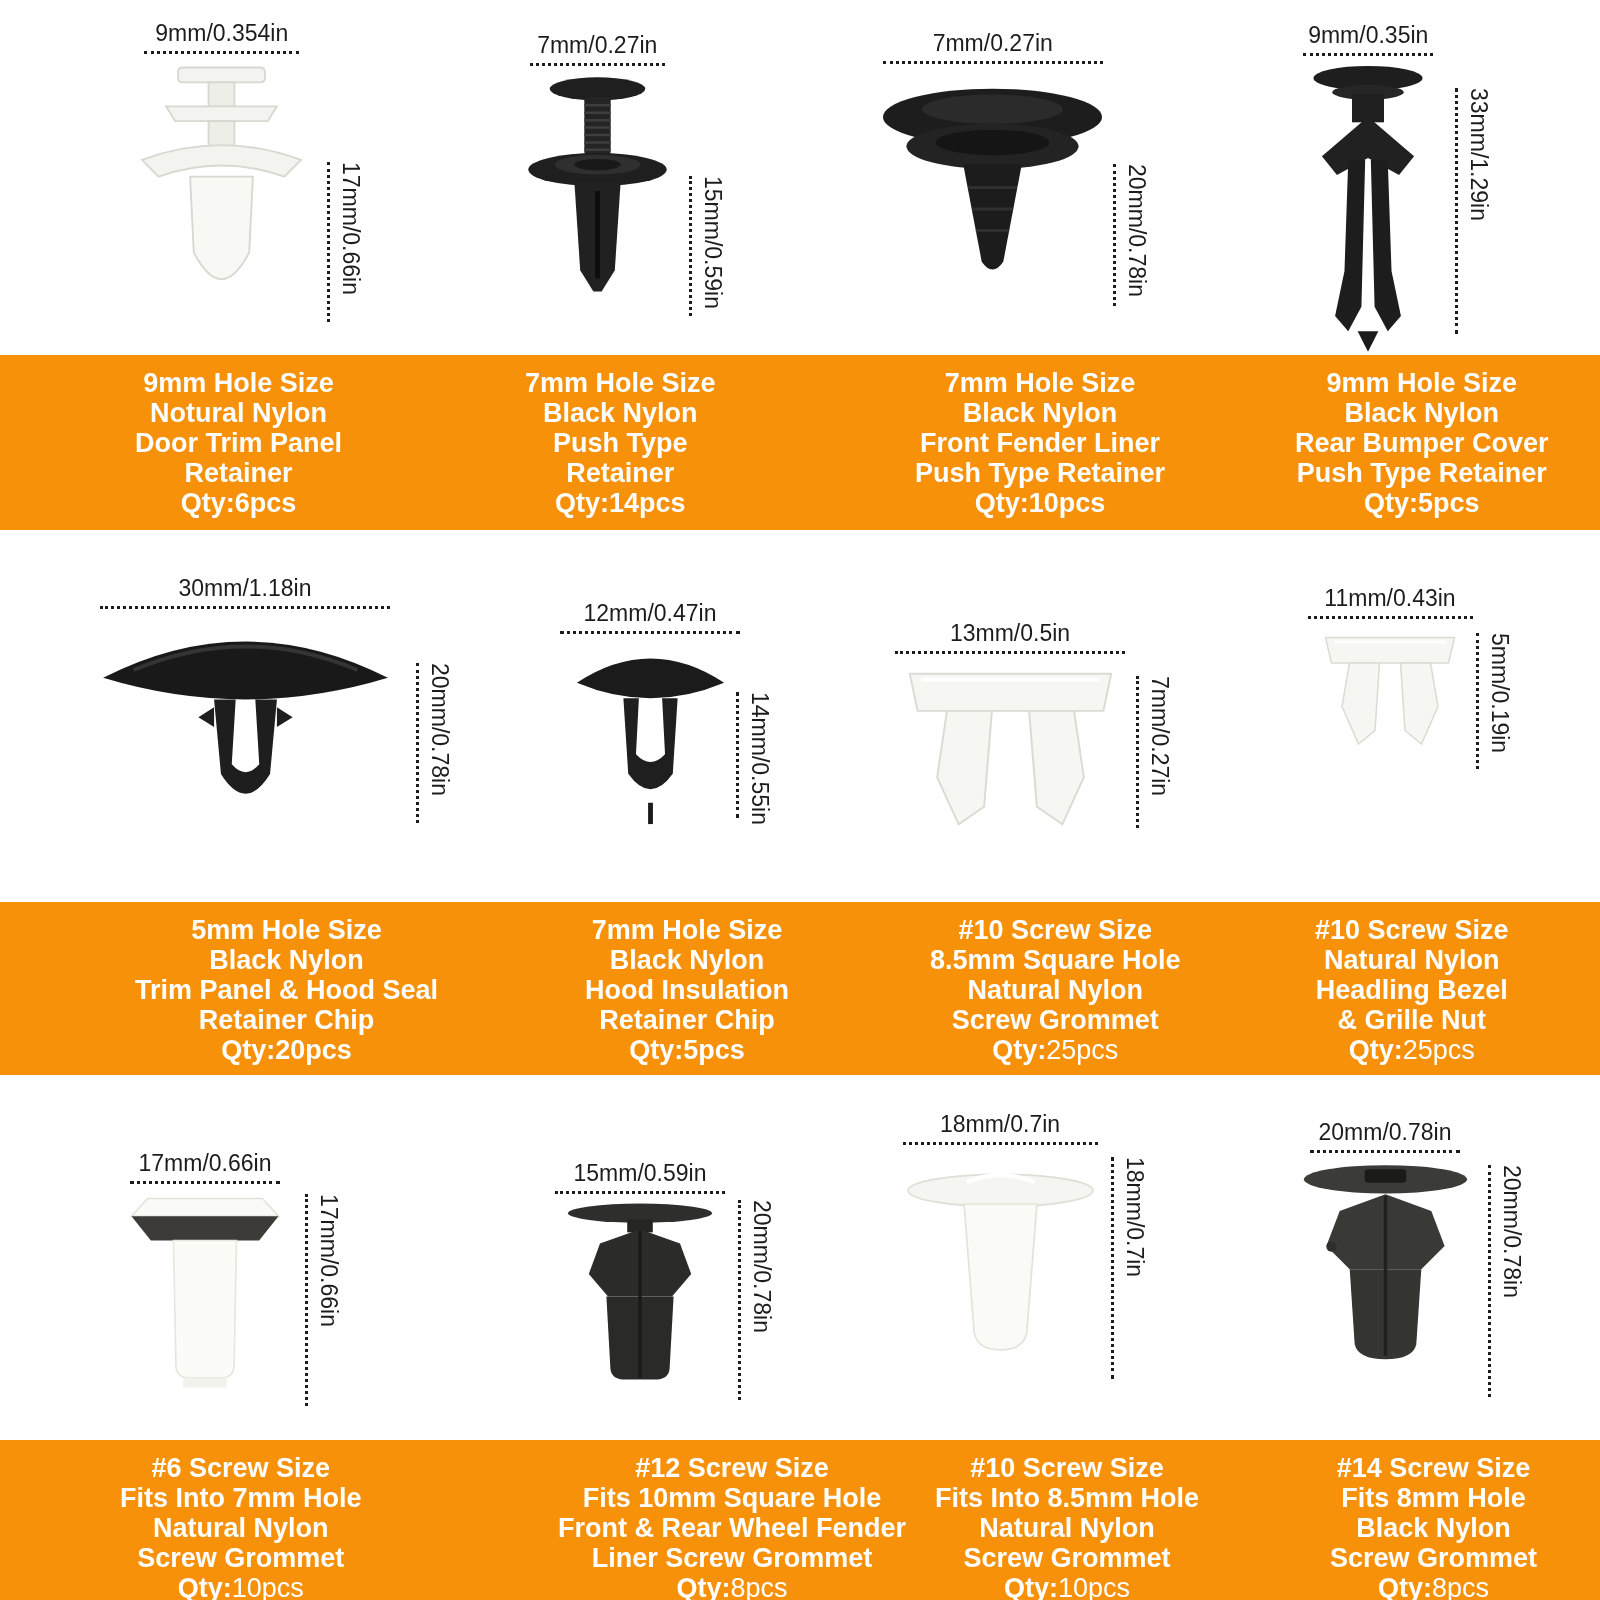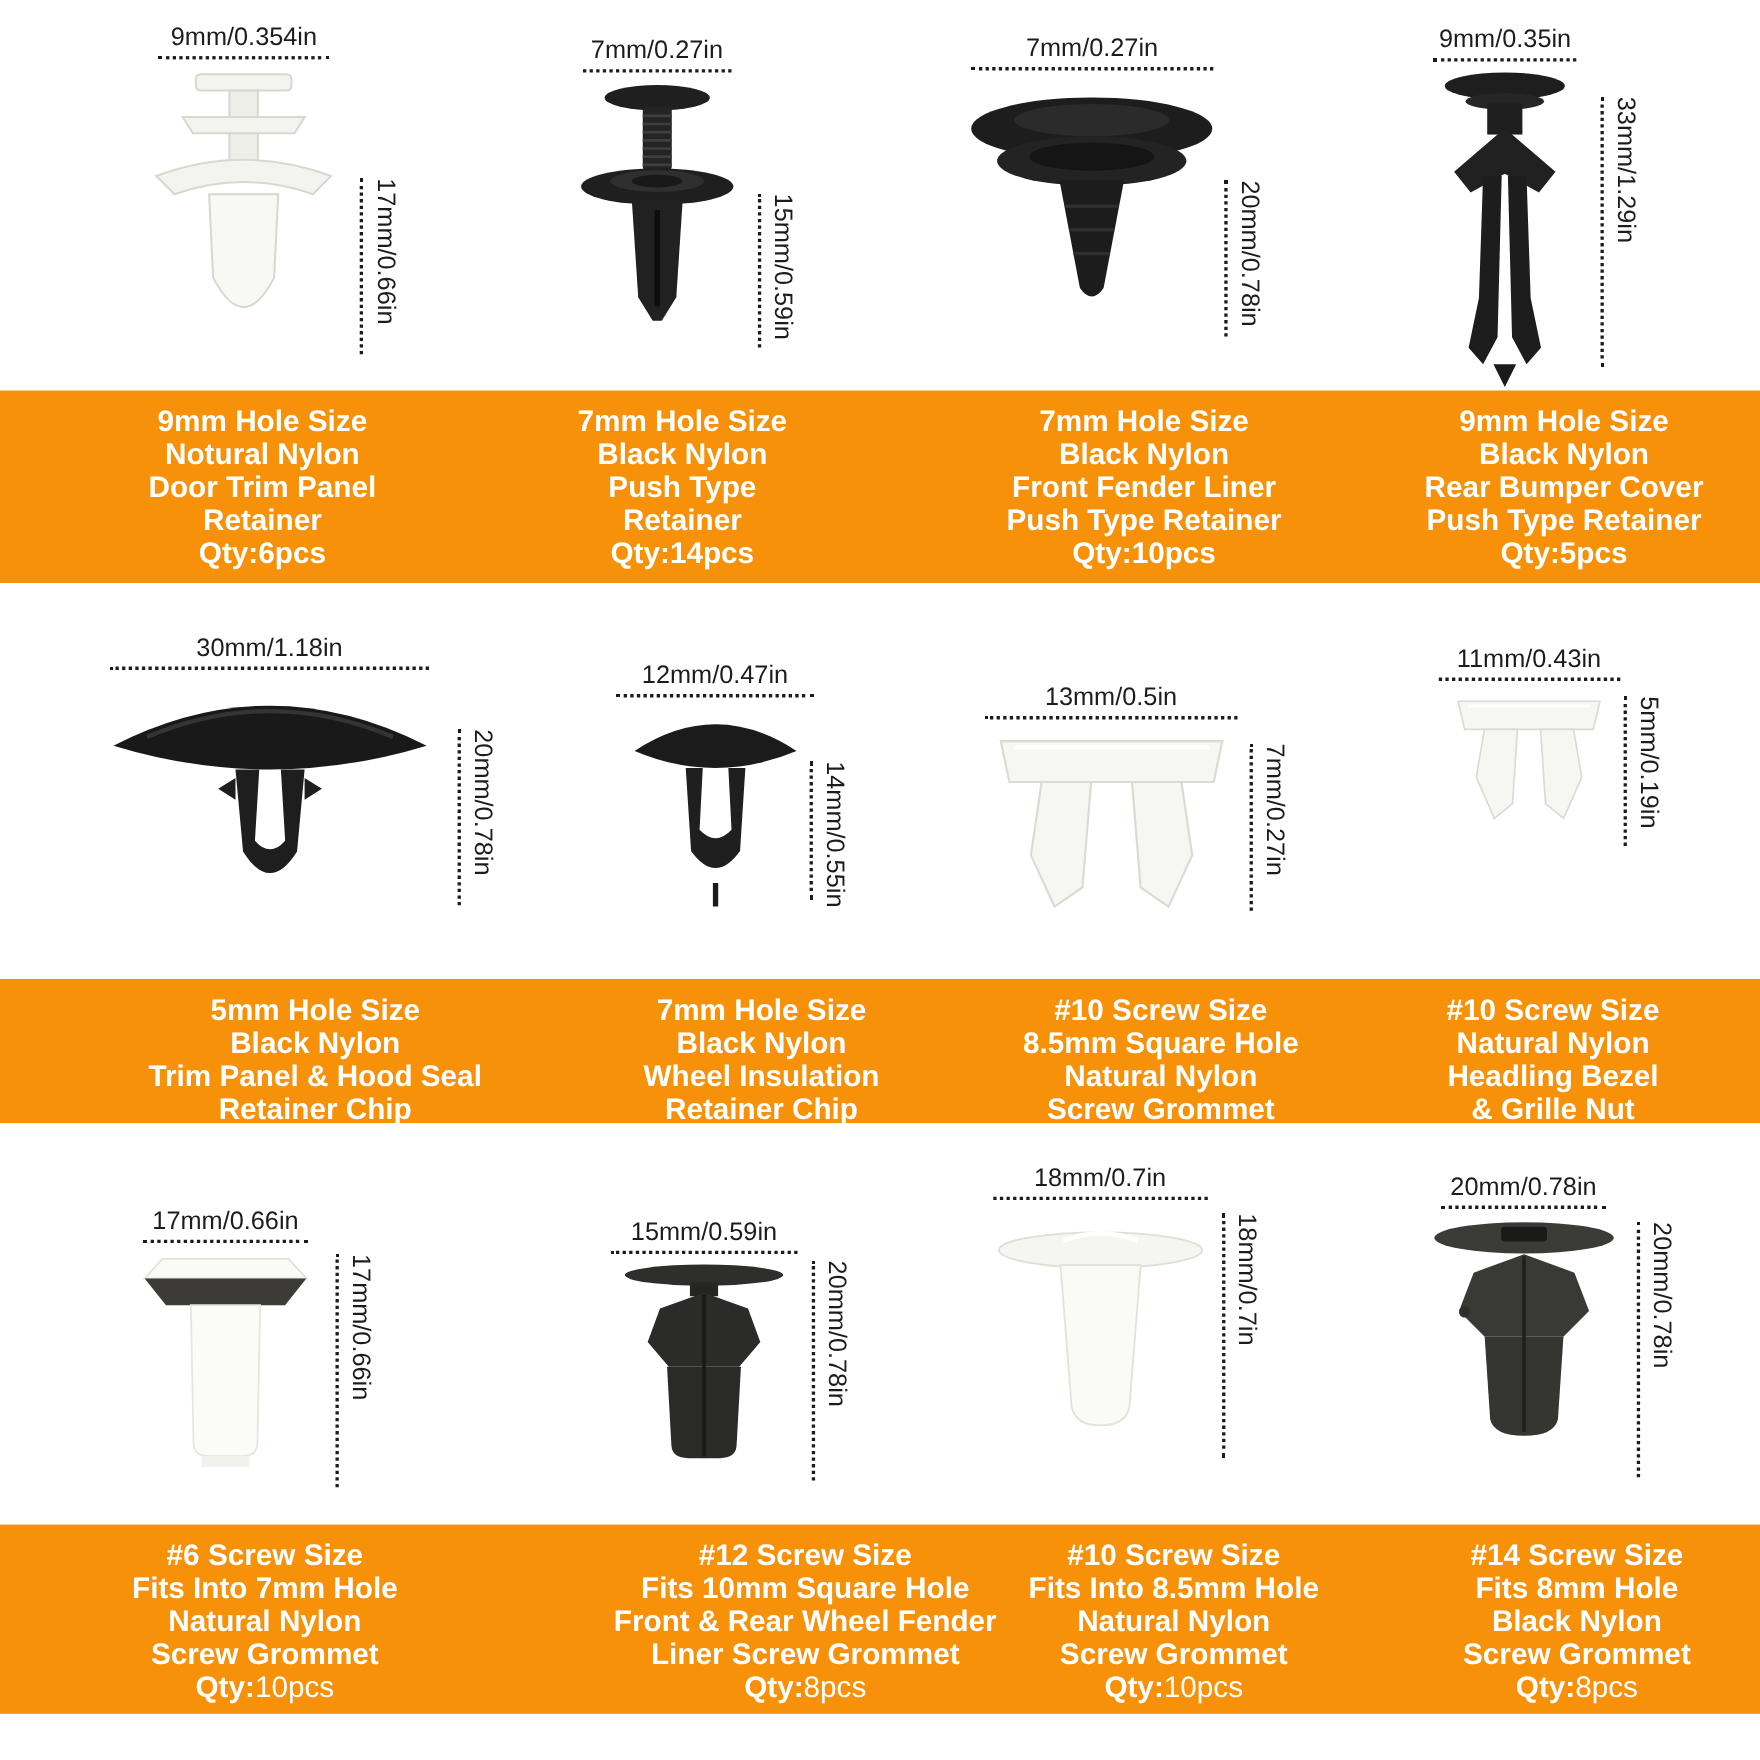--- a/index.html
+++ b/index.html
@@ -81,21 +81,21 @@
   .cl-11 .vdim{right:-50px;top:4px;height:222px;}
 
   .cl-12{padding-top:44px;transform:translateX(-15px);}
   .cl-12 .hdim-line{width:150px;}
   .cl-12 svg{width:175px;height:204px;}
   .cl-12 .vdim{right:-52px;top:4px;height:232px;}
 
   
   .banner{position:relative;background:#F8910A;width:1600px;}
   .banner-1{height:175px;}
-  .banner-2{height:131px;}
+  .banner-2{height:173px;margin-top:12px;}
   .banner-3{height:172px;}
   .spec{position:absolute;top:13px;color:#fff;font-weight:bold;font-size:27px;line-height:30px;text-align:center;}
   .spec .ln{white-space:nowrap;}
   .qv-reg{font-weight:400;}
 
   .b1-1{left:135px;} .b1-2{left:525px;} .b1-3{left:915px;} .b1-4{left:1295px;}
   .b2-1{left:135px;} .b2-2{left:585px;} .b2-3{left:930px;} .b2-4{left:1315px;}
   .b3-1{left:120px;} .b3-2{left:558px;} .b3-3{left:935px;} .b3-4{left:1330px;}
 </style>
 </head>
@@ -312,21 +312,21 @@
     <div class="spec b2-1">
       <div class="ln">5mm Hole Size</div>
       <div class="ln">Black Nylon</div>
       <div class="ln">Trim Panel &amp; Hood Seal</div>
       <div class="ln">Retainer Chip</div>
       <div class="ln"><span>Qty:</span><span>20pcs</span></div>
     </div>
     <div class="spec b2-2">
       <div class="ln">7mm Hole Size</div>
       <div class="ln">Black Nylon</div>
-      <div class="ln">Wheel Insulation</div>
+      <div class="ln">Hood Insulation</div>
       <div class="ln">Retainer Chip</div>
       <div class="ln"><span>Qty:</span><span>5pcs</span></div>
     </div>
     <div class="spec b2-3">
       <div class="ln">#10 Screw Size</div>
       <div class="ln">8.5mm Square Hole</div>
       <div class="ln">Natural Nylon</div>
       <div class="ln">Screw Grommet</div>
       <div class="ln"><span>Qty:</span><span class="qv-reg">25pcs</span></div>
     </div>

